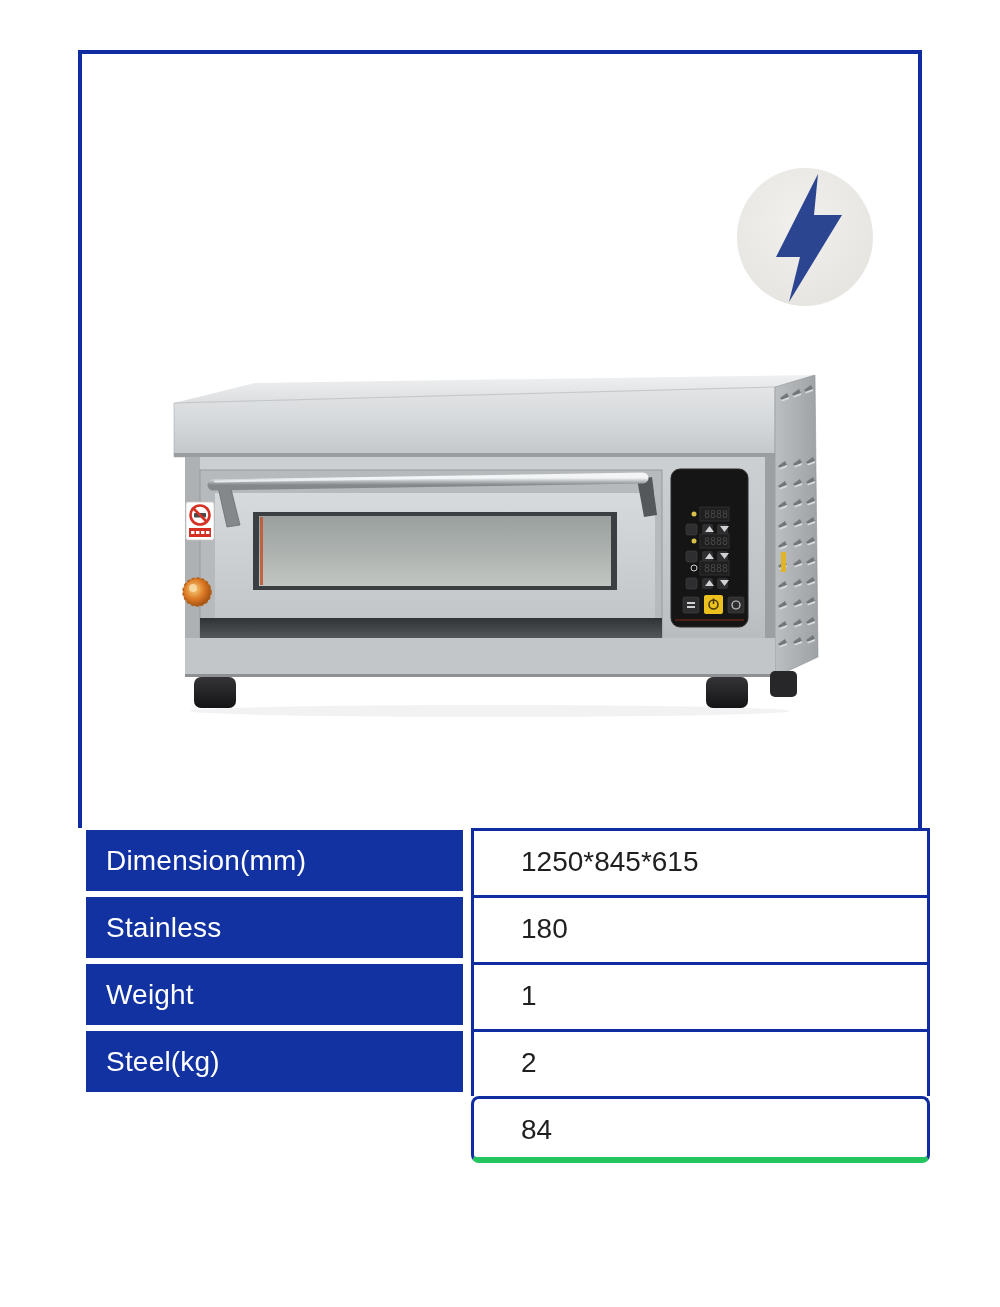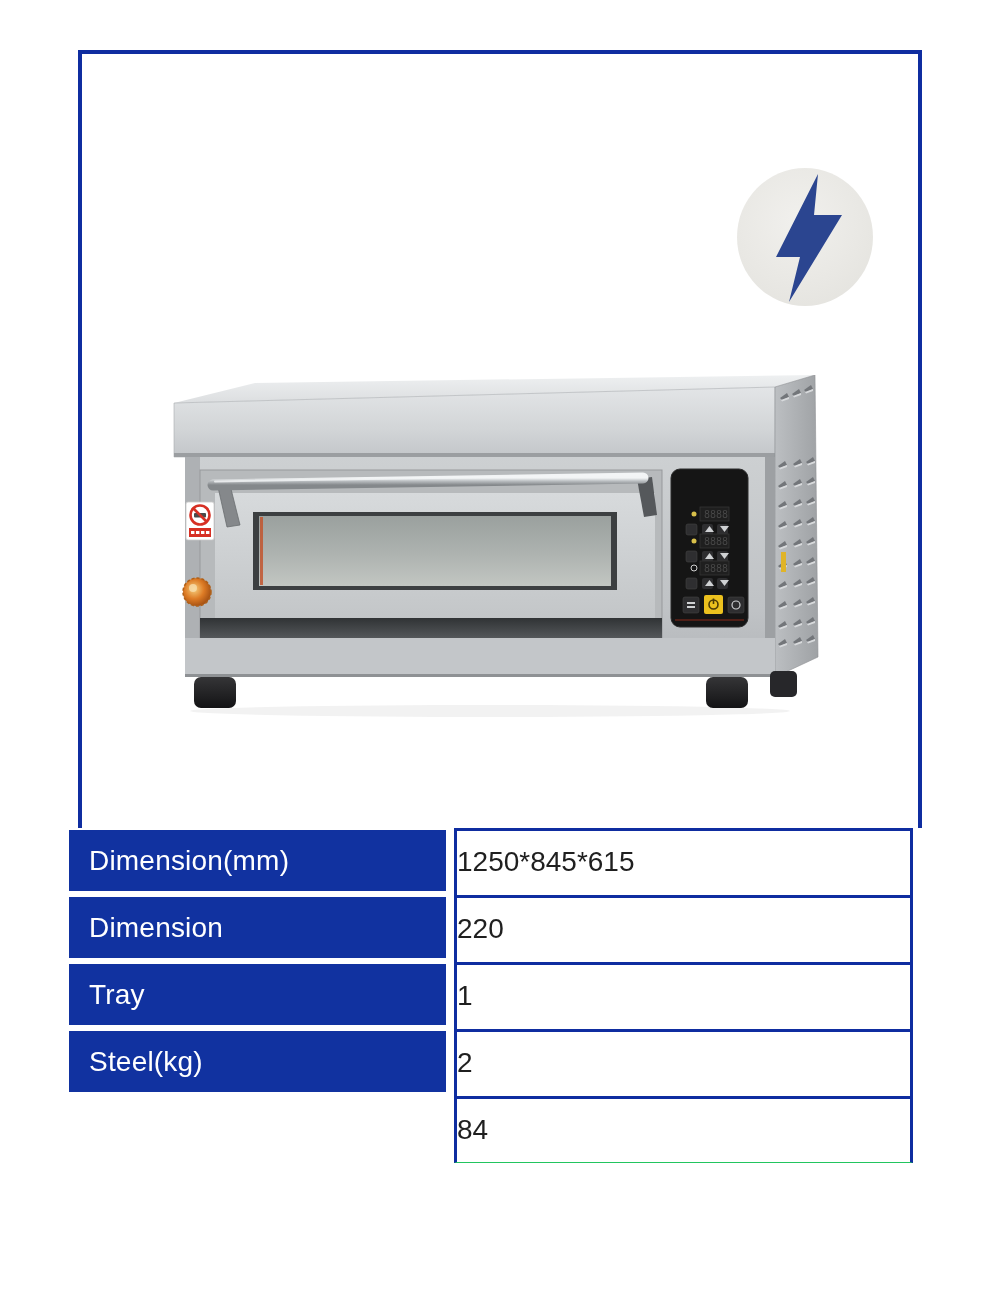--- a/index.html
+++ b/index.html
@@ -15,34 +15,34 @@
   
   .badge{
     position:absolute;left:737px;top:168px;width:136px;height:138px;
     border-radius:50%;
     background:radial-gradient(circle at 45% 38%, #f1f0ed 0%, #e9e8e4 55%, #e2e1dc 100%);
   }
   .badge svg{position:absolute;left:0;top:0;}
   
   .oven{position:absolute;left:160px;top:375px;}
   
-  .spec-table{position:absolute;left:69px;top:828px;width:844px;height:402px;}
+  .spec-table{position:absolute;left:86px;top:828px;width:844px;height:402px;}
   .label-col{position:absolute;left:0;top:2px;width:377px;}
   .label-cell{
     height:61px;margin-bottom:6px;background:#1132a0;color:#ffffff;
     font-size:28px;line-height:61px;padding-left:20px;box-sizing:border-box;
     font-weight:400;letter-spacing:0.2px;
   }
   .value-col{position:absolute;left:385px;top:0;width:459px;}
   .value-cell{
     box-sizing:border-box;height:67px;background:#ffffff;
     border:3px solid #0f2da0;border-bottom:none;
-    color:#1f1f1f;font-size:28px;line-height:62px;
-  }
-  .value-cell:last-child{border-bottom:1px solid #22c55e;}
+    color:#1f1f1f;font-size:28px;line-height:62px;padding-left:47px;
+  }
+  .value-cell:last-child{border-bottom:6px solid #22c55e;border-radius:8px;}
 </style>
 </head>
 <body>
 
 <div class="frame"></div>
 
 <div class="badge">
   <svg width="136" height="138" viewBox="0 0 136 138">
     <polygon points="81,6 39,89 63,89 52,134 105,47 77,47" fill="#2b4590"></polygon>
   </svg>
@@ -230,24 +230,24 @@
   </g>
 
   <rect x="610" y="296" width="27" height="26" rx="5" fill="#27272a"></rect>
   <rect x="34" y="302" width="42" height="31" rx="7" fill="url(#footG)"></rect>
   <rect x="546" y="302" width="42" height="31" rx="7" fill="url(#footG)"></rect>
 </svg>
 
 <div class="spec-table">
   <div class="label-col">
     <div class="label-cell">Dimension(mm)</div>
-    <div class="label-cell">Dimension</div>
-    <div class="label-cell">Tray</div>
+    <div class="label-cell">Stainless</div>
+    <div class="label-cell">Weight</div>
     <div class="label-cell">Steel(kg)</div>
   </div>
   <div class="value-col">
     <div class="value-cell">1250*845*615</div>
-    <div class="value-cell">220</div>
+    <div class="value-cell">180</div>
     <div class="value-cell">1</div>
     <div class="value-cell">2</div>
     <div class="value-cell">84</div>
   </div>
 </div>
 
 </body></html>

